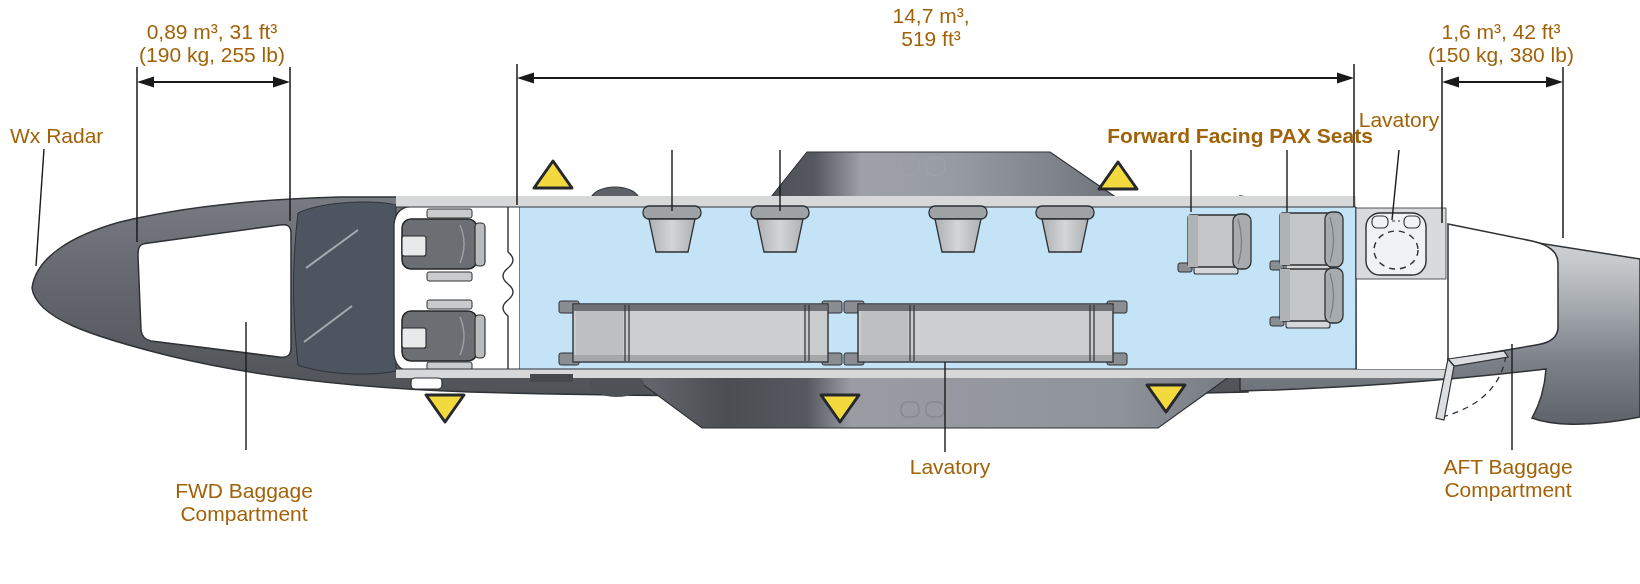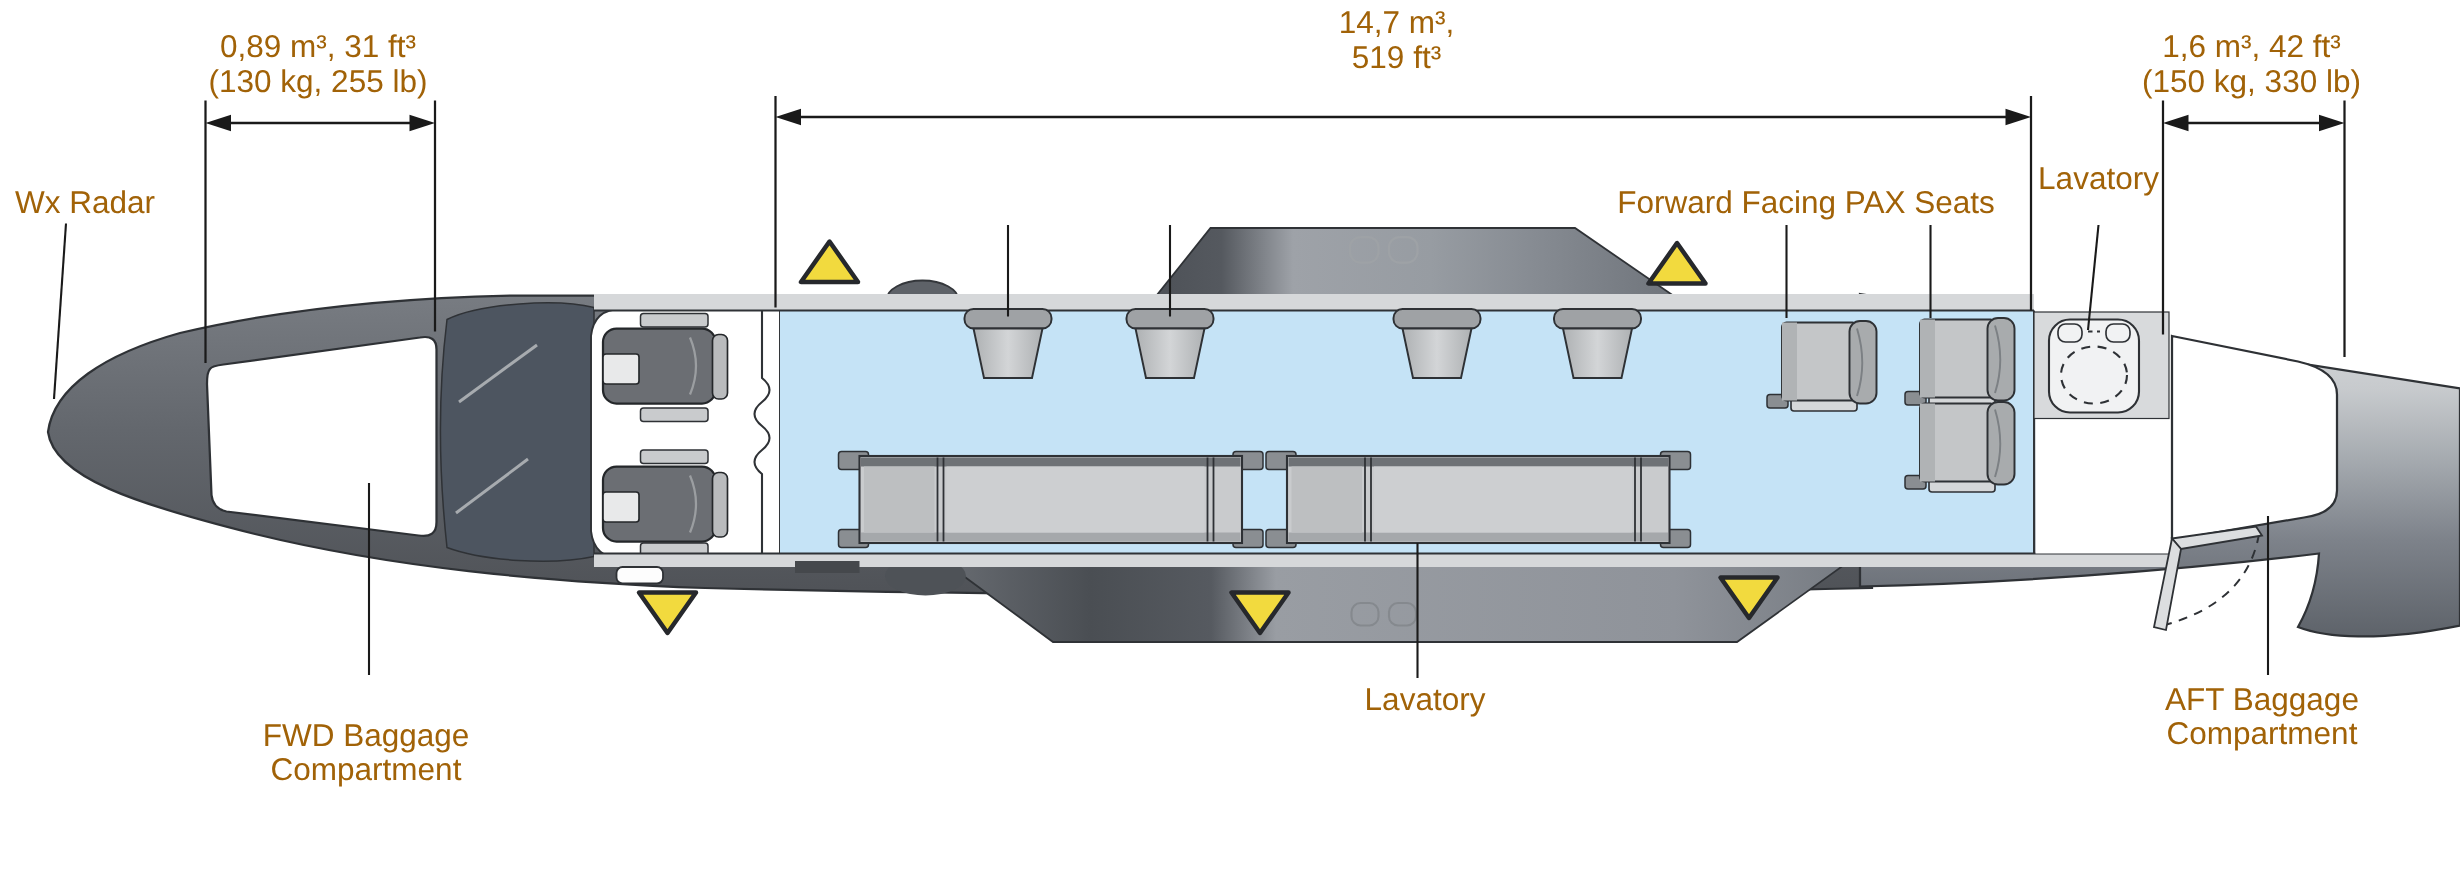--- a/index.html
+++ b/index.html
@@ -231,37 +231,37 @@
     <line x1="1191" y1="150" x2="1191" y2="212"></line>
     <line x1="1287" y1="150" x2="1287" y2="212"></line>
     <line x1="1399" y1="150" x2="1392" y2="220"></line>
     <line x1="945" y1="362" x2="945" y2="452"></line>
     <line x1="1512" y1="344" x2="1512" y2="450"></line>
   </g>
 </svg>
 
 <div class="label center" style="left:212px;top:20px;">
   <div>0,89 m³, 31 ft³</div>
-  <div>(130 kg, 255 lb)</div>
+  <div>(190 kg, 255 lb)</div>
 </div>
 
 <div class="label center" style="left:931px;top:4px;">
   <div>14,7 m³,</div>
   <div>519 ft³</div>
 </div>
 
 <div class="label center" style="left:1501px;top:20px;">
   <div>1,6 m³, 42 ft³</div>
-  <div>(150 kg, 330 lb)</div>
+  <div>(150 kg, 380 lb)</div>
 </div>
 
 <div class="label" style="left:10px;top:124px;">Wx Radar</div>
 
 
-<div class="label center" style="left:1204px;top:124px;">Forward Facing PAX Seats</div>
+<div class="label center" style="left:1240px;top:124px;font-weight:bold;">Forward Facing PAX Seats</div>
 
 <div class="label center" style="left:1399px;top:108px;">Lavatory</div>
 
 <div class="label center" style="left:244px;top:455px;margin-top:24px;">
   <div>FWD Baggage</div>
   <div>Compartment</div>
 </div>
 
 <div class="label center" style="left:950px;top:455px;">Lavatory</div>
 

